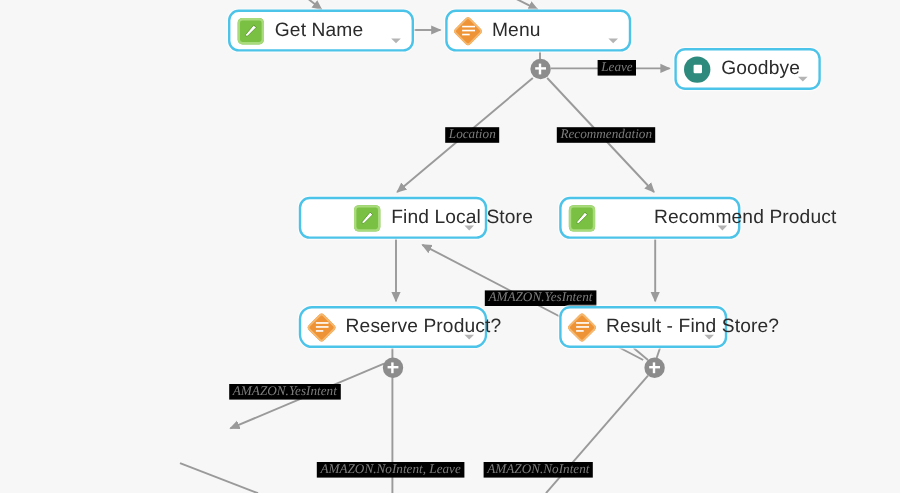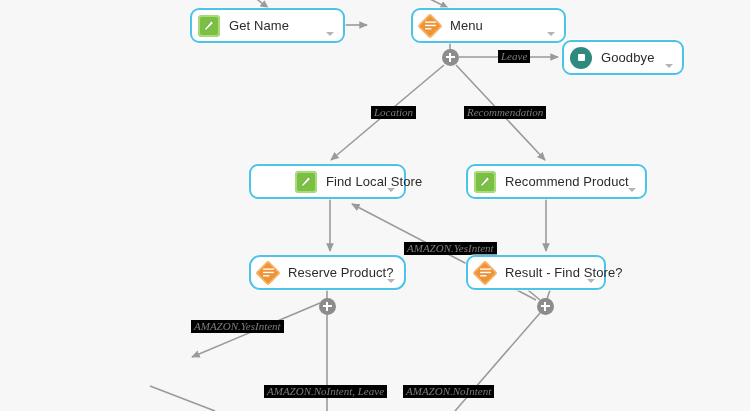--- a/index.html
+++ b/index.html
@@ -38,21 +38,21 @@
     box-shadow: 0 0 0 1px rgba(255,255,255,0.6);
   }
   .node .node-icon {
     flex: 0 0 auto;
     width: 22px;
     height: 22px;
     position: relative;
     margin-right: 9px;
   }
   .node .node-label {
-    font-size: 13px;
+    font-size: 16px;
     color: #2b2b2b;
     white-space: nowrap;
     letter-spacing: 0.1px;
   }
   .node .node-chevron {
     position: absolute;
     right: 9px;
     bottom: 5px;
     width: 0;
     height: 0;
@@ -231,21 +231,21 @@
         <svg width="13" height="13" viewBox="0 0 16 16">
           <path d="M2 12.2 L2.4 14 L4.2 13.6 L13 4.8 L10.4 2.2 Z" fill="#ffffff" stroke="#5d9e2e" stroke-width="0.9"></path>
           <path d="M10.4 2.2 L13 4.8" stroke="#5d9e2e" stroke-width="0.9"></path>
         </svg>
       </span>
     </span>
     <span class="node-label">Get Name</span>
     <span class="node-chevron"></span>
   </div>
 
-  <div class="node" style="left:371px; top:8px; width:155px;margin-left:40px;">
+  <div class="node" style="left:371px; top:8px; width:155px;">
     <span class="node-icon">
       <span class="icon-diamond">
         <span class="dia"></span>
         <svg width="11" height="9" viewBox="0 0 12 10">
           <rect x="0" y="0.5" width="12" height="1.5" fill="#ffffff"></rect>
           <rect x="0" y="4.2" width="12" height="1.5" fill="#ffffff"></rect>
           <rect x="0" y="7.9" width="7" height="1.5" fill="#ffffff"></rect>
         </svg>
       </span>
     </span>
@@ -269,21 +269,21 @@
         <svg width="13" height="13" viewBox="0 0 16 16">
           <path d="M2 12.2 L2.4 14 L4.2 13.6 L13 4.8 L10.4 2.2 Z" fill="#ffffff" stroke="#5d9e2e" stroke-width="0.9"></path>
           <path d="M10.4 2.2 L13 4.8" stroke="#5d9e2e" stroke-width="0.9"></path>
         </svg>
       </span>
     </span>
     <span class="node-label">Find Local Store</span>
     <span class="node-chevron"></span>
   </div>
 
-  <div class="node" style="left:466px; top:164px; width:181px;">
+  <div class="node" style="left:466px; top:164px; width:151px;gap:40px;">
     <span class="node-icon">
       <span class="icon-edit">
         <svg width="13" height="13" viewBox="0 0 16 16">
           <path d="M2 12.2 L2.4 14 L4.2 13.6 L13 4.8 L10.4 2.2 Z" fill="#ffffff" stroke="#5d9e2e" stroke-width="0.9"></path>
           <path d="M10.4 2.2 L13 4.8" stroke="#5d9e2e" stroke-width="0.9"></path>
         </svg>
       </span>
     </span>
     <span class="node-label">Recommend Product</span>
     <span class="node-chevron"></span>

